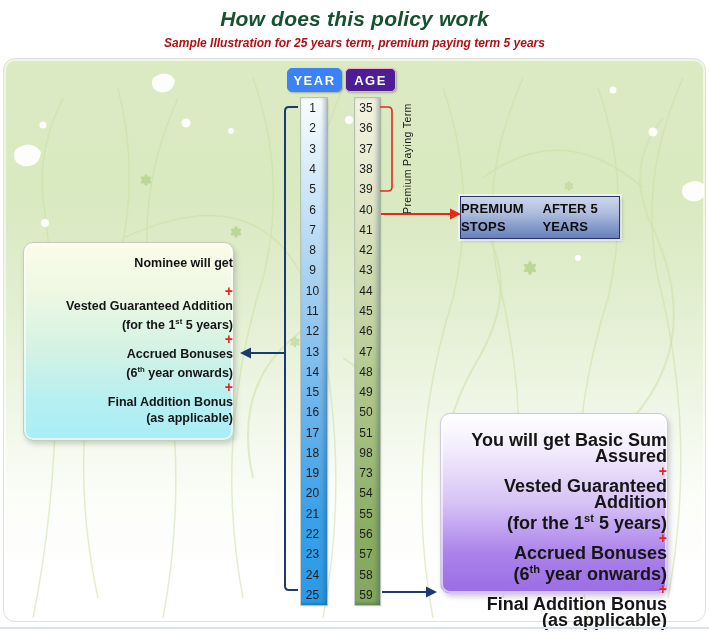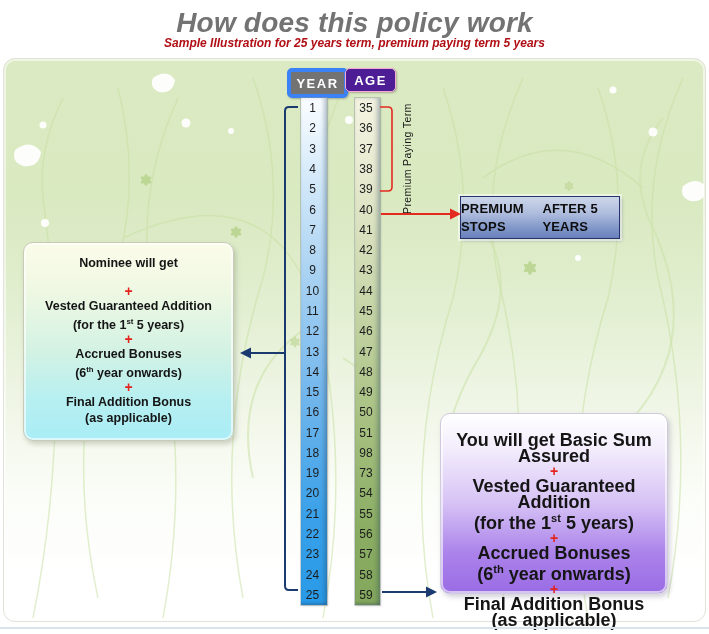--- a/index.html
+++ b/index.html
@@ -3,42 +3,42 @@
 <meta charset="utf-8">
 <style>
   html,body{margin:0;padding:0;background:#ffffff;}
   .canvas{
     position:relative;width:709px;height:634px;overflow:hidden;
     font-family:"Liberation Sans",sans-serif;background:#ffffff;
   }
   
   .title{
     position:absolute;top:7px;left:0;width:100%;text-align:center;
-    font-size:28px;font-weight:bold;font-style:italic;color:#737373;letter-spacing:.2px;
+    font-size:21px;font-weight:bold;font-style:italic;color:#14532d;letter-spacing:.2px;
   }
   .subtitle{
     position:absolute;top:36px;left:0;width:100%;text-align:center;
     font-size:12px;font-weight:bold;font-style:italic;color:#b01015;
   }
   
   .panel{
     position:absolute;left:3px;top:58px;width:701px;height:562px;
     border:1px solid #e2e2da;border-radius:12px;
     background:linear-gradient(180deg,#dbeac2 0%,#d9e9c0 25%,#e3efd2 45%,#f0f6e7 62%,#fbfdf8 78%,#ffffff 92%,#ffffff 100%);
     box-shadow:inset 0 0 0 2px rgba(255,255,255,.55);
   }
   .deco{position:absolute;left:3px;top:58px;width:701px;height:562px;pointer-events:none;}
   
   .badge{
     position:absolute;height:22px;border-radius:5px;color:#ffffff;
     font-size:13px;font-weight:bold;letter-spacing:1.5px;
     display:flex;align-items:center;justify-content:center;
     box-shadow:1px 1px 2px rgba(60,60,60,.35);
   }
-  .badge-year{left:287px;top:68px;width:53px;background:#737373;border:4px solid #3b82f6;}
+  .badge-year{left:287px;top:68px;width:53px;background:#3b82f6;border:1px solid #3b82f6;}
   .badge-age{left:345px;top:68px;width:49px;background:#4c1d95;border:1px solid #f9a8d4;}
   
   .col{
     position:absolute;top:98px;height:507px;display:flex;flex-direction:column;
     box-shadow:inset -4px 0 4px -1px rgba(30,60,90,.30), inset 0 -3px 3px -1px rgba(30,60,90,.25), 0 0 0 1px rgba(140,150,155,.45), 1px 1px 2px rgba(100,110,100,.3);
   }
   .col-year{
     left:301px;width:26px;
     background:linear-gradient(180deg,#fbfdff 0%,#ddeefb 12%,#a9d2f2 35%,#6fb5ec 60%,#3ba1e9 82%,#289ae8 100%);
   }
@@ -61,21 +61,21 @@
   .stops-box{
     position:absolute;left:460px;top:196px;width:158px;height:41px;
     background:linear-gradient(180deg,#cdd7ea 0%,#aebcdd 40%,#8298c9 75%,#6880bb 100%);
     border:1px solid #27336b;
     box-shadow:0 0 0 2px rgba(255,255,255,.55), 2px 2px 3px rgba(90,100,130,.4);
     display:flex;flex-direction:row;align-items:center;justify-content:center;
     font-size:13px;font-weight:bold;color:#0d0d0d;line-height:18px;letter-spacing:.2px;
   }
   
   .benefit-box{
-    position:absolute;border-radius:10px;text-align:center;color:#151515;
+    position:absolute;border-radius:10px;text-align:right;color:#151515;
   }
   .box-nominee{
     left:23px;top:242px;width:211px;height:199px;
     background:linear-gradient(180deg,#fbfce9 0%,#eef8e3 25%,#d3f2e4 55%,#b6eff1 80%,#a9edf6 100%);
     border:1px solid #c9cbb9;
     box-shadow:2px 3px 5px rgba(120,130,110,.35), inset 0 0 0 2px rgba(255,255,255,.6);
     padding-top:12px;box-sizing:border-box;
   }
   .box-you{
     left:440px;top:413px;width:228px;height:181px;

